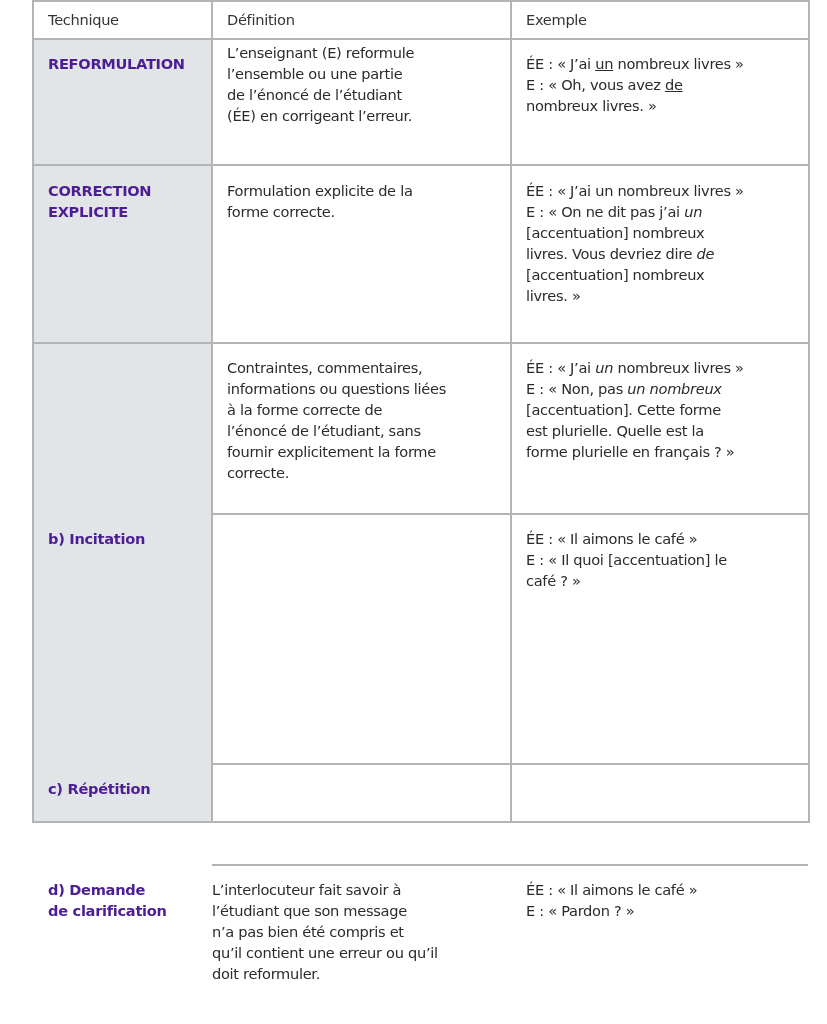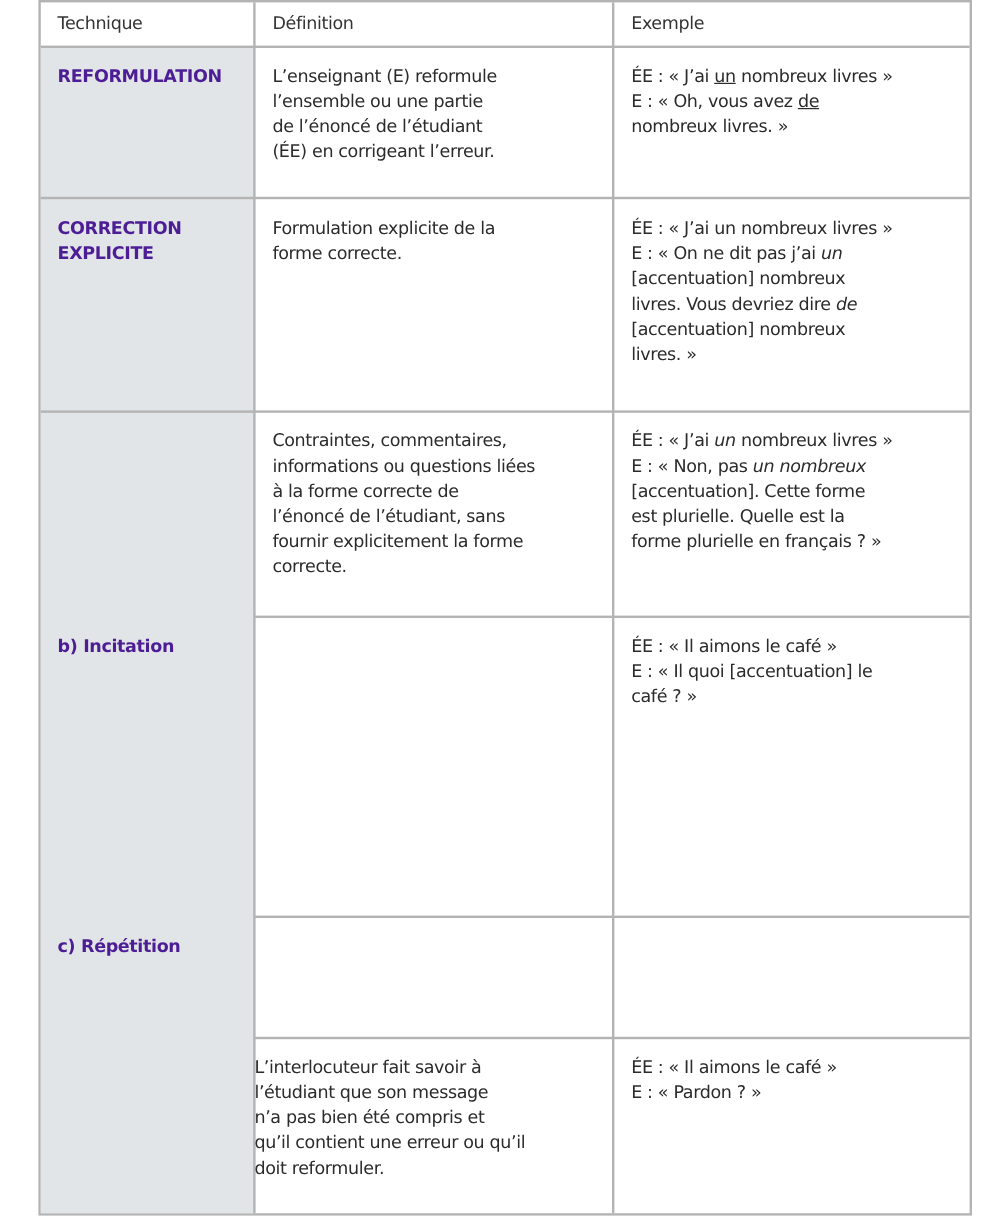--- a/index.html
+++ b/index.html
@@ -1,18 +1,18 @@
 <!DOCTYPE html>
 <html><head>
 <meta charset="utf-8">
 <style>
   html, body { margin: 0; padding: 0; background: #ffffff; }
   body { width: 827px; height: 1024px; overflow: hidden; position: relative;
          font-family: "DejaVu Sans", "Liberation Sans", sans-serif; color: #2b2b2b; }
-  .tbl { position: absolute; left: 32px; top: 0; width: 778px; height: 1013px;
+  .tbl { position: absolute; left: 32px; top: 0; width: 778px; height: 823px;
          border-left: 2px solid #b4b4b4; border-right: 2px solid #b4b4b4; border-bottom: 2px solid #b4b4b4;
          border-top: 2px solid #b4b4b4; box-sizing: border-box; }
   .col1bg { position: absolute; left: 0; top: 37px; width: 178px; bottom: 0; background: #e2e5e7; }
   .vline { position: absolute; top: 0; bottom: 0; width: 2px; background: #b4b4b4; }
   .hline { position: absolute; height: 2px; background: #b4b4b4; }
   .cell { position: absolute; font-size: 14.6px; line-height: 21px; letter-spacing: -0.3px; white-space: pre-line; }
   .tech { font-weight: bold; color: #4c1d95; }
   .hdr { color: #333; }
   em { font-style: italic; }
   u { text-decoration: underline; }
@@ -30,21 +30,21 @@
   <div class="hline" style="left:0;right:0;top:340px"></div>
   <div class="hline" style="left:178px;right:0;top:511px"></div>
   <div class="hline" style="left:178px;right:0;top:761px"></div>
   <div class="hline" style="left:178px;right:0;top:862px"></div>
 
   <div class="cell hdr" style="left:14px;top:7px">Technique</div>
   <div class="cell hdr" style="left:193px;top:7px">Définition</div>
   <div class="cell hdr" style="left:492px;top:7px">Exemple</div>
 
   <div class="cell tech" style="left:14px;top:51px">REFORMULATION</div>
-  <div class="cell" style="left:193px;top:51px">L’enseignant (E) reformule
+  <div class="cell" style="left:193px;top:40px">L’enseignant (E) reformule
 l’ensemble ou une partie
 de l’énoncé de l’étudiant
 (ÉE) en corrigeant l’erreur.</div>
   <div class="cell ex" style="left:492px;top:51px">ÉE  : « J’ai <u>un</u> nombreux livres »
 E : « Oh, vous avez <u>de</u>
 nombreux livres. »</div>
 
   <div class="cell tech" style="left:14px;top:178px">CORRECTION
 EXPLICITE</div>
   <div class="cell" style="left:193px;top:178px">Formulation explicite de la
@@ -68,20 +68,22 @@
 est plurielle. Quelle est la
 forme plurielle en français ? »</div>
 
   <div class="cell tech" style="left:14px;top:526px">b) Incitation</div>
   <div class="cell ex" style="left:492px;top:526px">ÉE : « Il aimons le café »
 E : « Il quoi [accentuation] le
 café ? »</div>
 
   <div class="cell tech" style="left:14px;top:776px">c) Répétition</div>
 
+  <div class="cell tech" style="left:14px;top:877px">d) Demande
+de clarification</div>
   <div class="cell" style="left:178px;top:877px">L’interlocuteur fait savoir à
 l’étudiant que son message
 n’a pas bien été compris et
 qu’il contient une erreur ou qu’il
 doit reformuler.</div>
   <div class="cell ex" style="left:492px;top:877px">ÉE : « Il aimons le café »
 E : « Pardon ? »</div>
 </div>
 
 </body></html>

